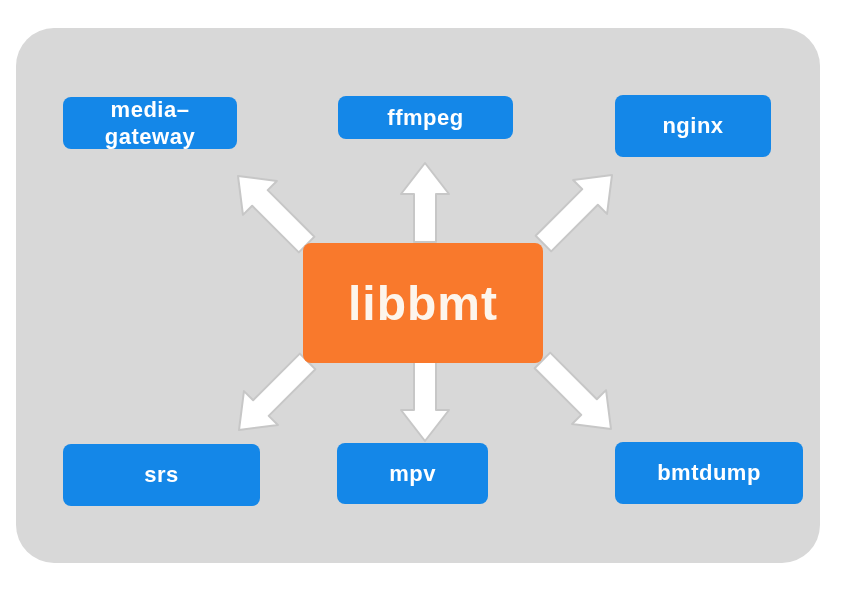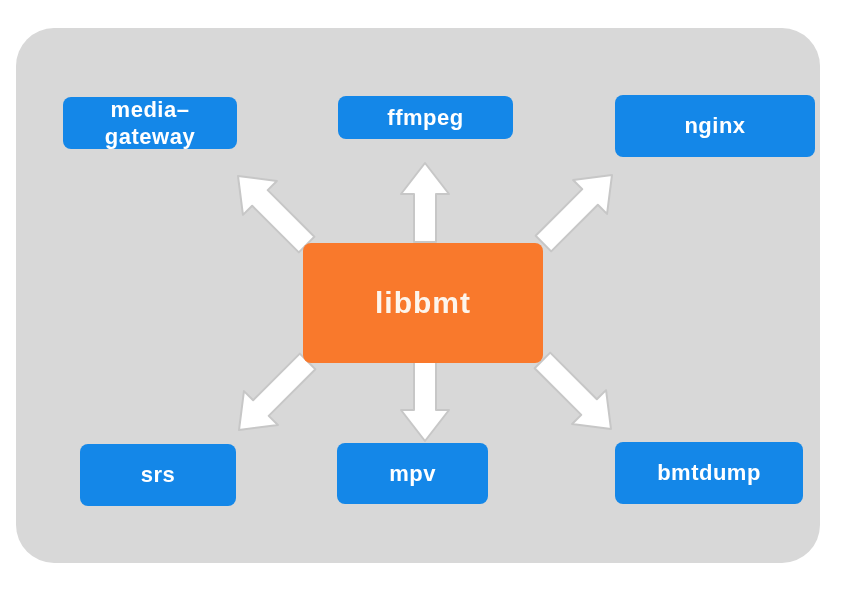--- a/index.html
+++ b/index.html
@@ -32,31 +32,31 @@
     background:var(--node-fill);
     border-radius:8px;
     display:flex;align-items:center;justify-content:center;
     color:var(--node-text);
     font-size:22px;font-weight:600;letter-spacing:.5px;
     text-align:center;line-height:1.25;
   }
   .node-label{white-space:pre-line;}
   .node.pos-tl{left:63px;top:97px;width:174px;height:52px;}
   .node.pos-tc{left:338px;top:96px;width:175px;height:43px;}
-  .node.pos-tr{left:615px;top:95px;width:200px;height:62px;}
-  .node.pos-bl{left:63px;top:444px;width:156px;height:62px;margin-left:17px;}
+  .node.pos-tr{left:615px;top:95px;width:156px;height:62px;}
+  .node.pos-bl{left:63px;top:444px;width:197px;height:62px;}
   .node.pos-bc{left:337px;top:443px;width:151px;height:61px;}
   .node.pos-br{left:615px;top:442px;width:188px;height:62px;}
   .center-node{
     position:absolute;left:303px;top:243px;width:240px;height:120px;
     background:var(--center-fill);
     border-radius:8px;
     display:flex;align-items:center;justify-content:center;
     color:var(--center-text);
-    font-size:30px;font-weight:600;letter-spacing:1px;
+    font-size:48px;font-weight:600;letter-spacing:1px;
   }
 </style>
 </head>
 <body>
 
 <div class="stage">
 
   <div class="canvas"></div>
 
   <svg class="arrow-layer" viewBox="0 0 850 604" xmlns="http://www.w3.org/2000/svg">

